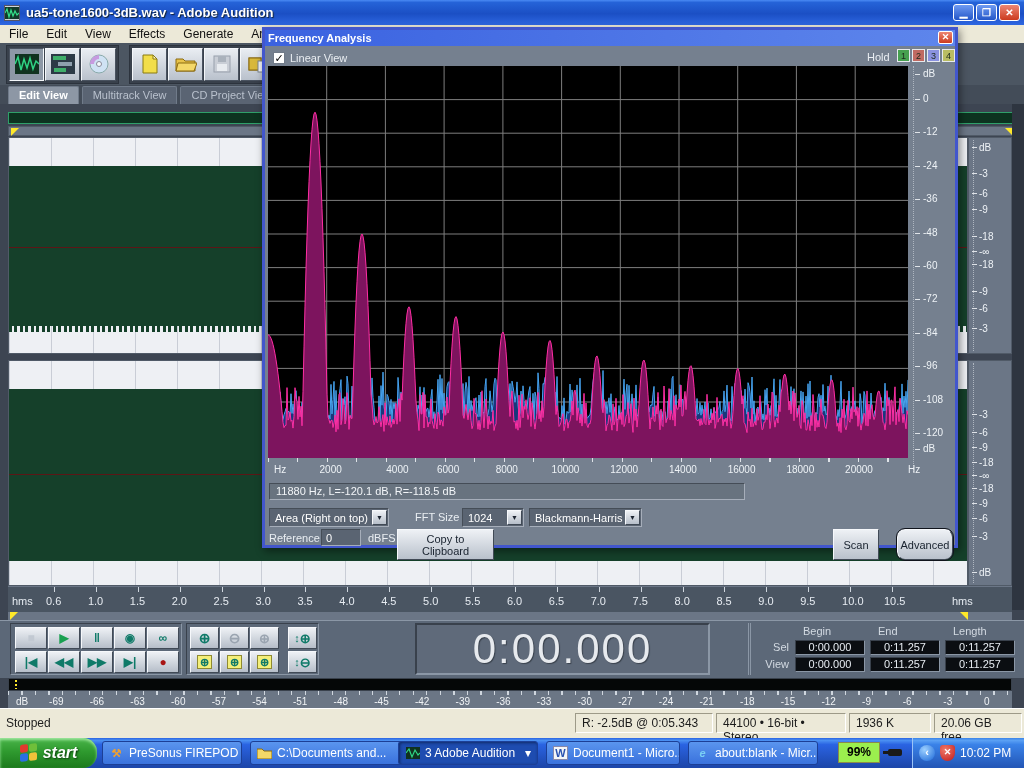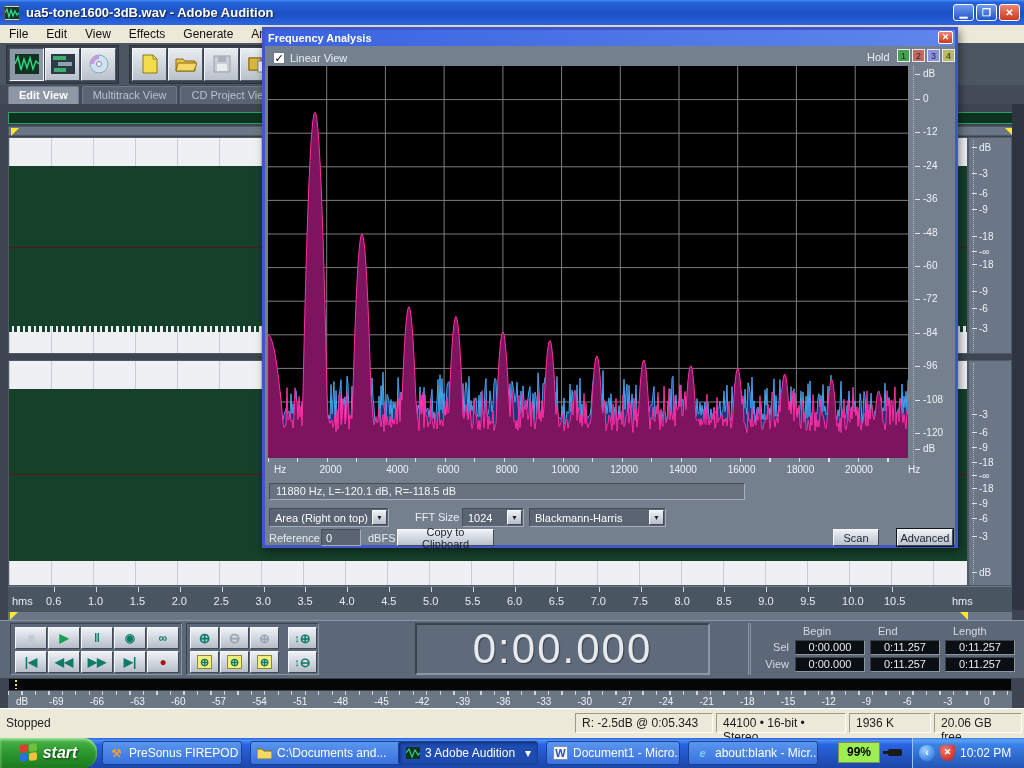--- a/index.html
+++ b/index.html
@@ -95,21 +95,21 @@
   .chkbox{position:absolute;width:12px;height:12px;background:#fff;border:1px solid #707a88;color:#000;font-size:11px;line-height:11px;text-align:center;}
   .dlglabel{position:absolute;color:#e9edf2;font-size:11px;}
   .spectrumbox{position:absolute;left:3px;top:36px;width:640px;height:392px;background:#000;}
   #grid line{stroke:#7e7e7e;stroke-width:1;}
   .xaxis{position:absolute;left:3px;top:428px;width:688px;height:20px;color:#eef2f6;font-size:10px;background-image:repeating-linear-gradient(90deg,#dfe3e8 0 1px,transparent 1px 29.5px);background-size:642px 4px;background-repeat:no-repeat;}
   .xaxis .lb{position:absolute;top:6px;}
   .yruler{position:absolute;left:646px;top:36px;width:45px;height:406px;color:#eef2f6;font-size:10px;}
   .sunken{background:#68737f;border:1px solid;border-color:#454d57 #a6aeba #a6aeba #454d57;color:#f2f5f8;font-size:11px;padding:1px 6px;}
   .combo{position:absolute;height:19px;background:#5a6472;border:1px solid;border-color:#454d57 #a6aeba #a6aeba #454d57;color:#fff;font-size:11px;display:flex;align-items:center;padding-left:5px;}
   .combo .arrow{position:absolute;right:1px;top:1px;bottom:1px;width:15px;background:linear-gradient(180deg,#eef1f5,#b6bec9);border:1px solid;border-color:#f6f8fb #414a56 #414a56 #f6f8fb;color:#1c2430;font-size:7px;display:flex;align-items:center;justify-content:center;}
-  .dbtn{position:absolute;height:17px;background:linear-gradient(180deg,#eef1f5,#b9c1cc);border:1px solid;border-color:#f6f8fb #414a56 #414a56 #f6f8fb;color:#18222e;font-size:11px;display:flex;align-items:center;justify-content:center;}
+  .dbtn{position:absolute;height:31px;background:linear-gradient(180deg,#eef1f5,#b9c1cc);border:1px solid;border-color:#f6f8fb #414a56 #414a56 #f6f8fb;color:#18222e;font-size:11px;display:flex;align-items:center;justify-content:center;}
   .dbtn.def{outline:1px solid #10141c;}
   .holdbtn{position:absolute;width:13px;height:13px;border:1px solid #e6e9ee;font-size:9px;color:#1c2a1c;text-align:center;line-height:12px;}
   .refinput{position:absolute;width:40px;height:17px;background:#5a6472;border:1px solid;border-color:#454d57 #a6aeba #a6aeba #454d57;color:#fff;font-size:11px;padding:0 4px;}
 </style>
 </head>
 <body>
 
 <div class="screen">
 
   <div class="abs titlebar">
@@ -590,26 +590,26 @@
 
     <div class="combo" style="left:4px;top:478px;width:120px;">
       <span>Area (Right on top)</span>
       <span class="arrow">▼</span>
     </div>
     <span class="dlglabel" style="left:150px;top:481px;">FFT Size</span>
     <div class="combo" style="left:197px;top:478px;width:62px;">
       <span>1024</span>
       <span class="arrow">▼</span>
     </div>
-    <div class="combo" style="left:264px;top:478px;width:137px;">
+    <div class="combo" style="left:264px;top:478px;width:113px;">
       <span>Blackmann-Harris</span>
       <span class="arrow">▼</span>
     </div>
 
     <span class="dlglabel" style="left:4px;top:502px;">Reference</span>
     <input class="refinput" style="left: 56px; top: 499px;" value="0">
     <span class="dlglabel" style="left:103px;top:502px;">dBFS</span>
     <button class="dbtn" style="left:132px;top:499px;width:97px;">Copy to Clipboard</button>
     <button class="dbtn" style="left:568px;top:499px;width:46px;">Scan</button>
-    <button class="dbtn def" style="left:632px;top:499px;width:56px;">Advanced</button>
+    <button class="dbtn def" style="left:632px;top:499px;width:56px;border-radius:8px;">Advanced</button>
   </div>
 
 </div>
 
 </body></html>

